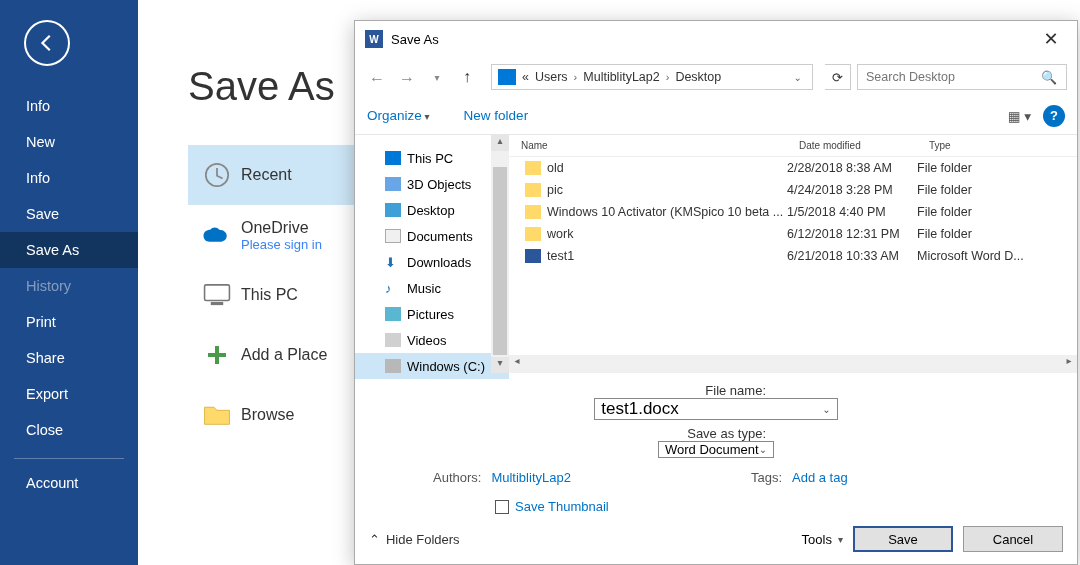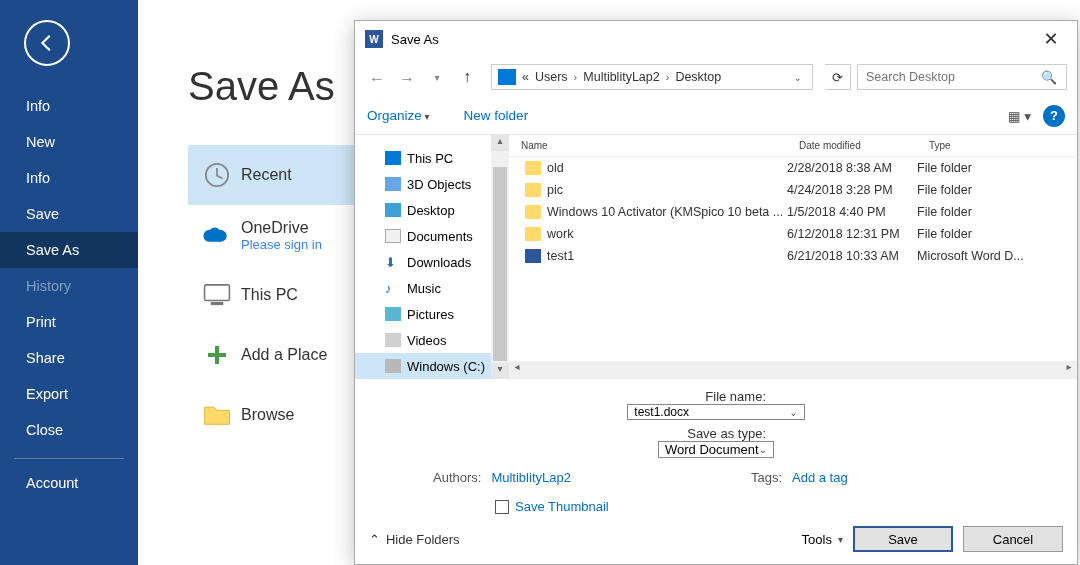--- a/index.html
+++ b/index.html
@@ -69,21 +69,21 @@
 .frow .col-type { flex:1; }
 .folder-ico { width:16px; height:14px; background:#ffd96a; }
 .word-ico-sm { width:16px; height:14px; background:#2b579a; }
 .hbar { height:18px; background:#f0f0f0; display:flex; justify-content:space-between; }
 .hbar span { width:16px; text-align:center; font-size:10px; color:#666; }
 
 .form { padding: 10px 16px 0; font-size:13px; }
 .form-row { display:flex; align-items:center; margin-bottom:6px;flex-direction:column; }
 .form-label { width:116px; text-align:right; padding-right:8px; color:#333; }
 .form-ctrl { flex:1; height:24px; border:1px solid #888; background:#fff; display:flex; align-items:center; padding:0 6px; justify-content:space-between; }
-.form-ctrl input { border:none; outline:none; font-size:12px; width:100%; }
+.form-ctrl input { border:none; outline:none; font-size:17px; width:100%; }
 .meta { display:flex; gap:40px; padding: 6px 0 14px 62px; font-size:13px; }
 .meta .lbl { color:#555; margin-right:10px; }
 .meta .lnk { color:#0072c6; }
 .chk { display:flex; align-items:center; gap:6px; margin-left:124px; color:#0072c6; font-size:13px; }
 .chk-box { width:14px; height:14px; border:1px solid #555; background:#fff; }
 
 .footer { display:flex; align-items:center; height:50px; padding:0 14px; gap:10px; }
 .hf { font-size:13px; color:#333; display:flex; align-items:center; gap:6px; }
 .tools { margin-left:auto; font-size:13px; display:flex; align-items:center; gap:6px; }
 .btn { width:100px; height:26px; border:1px solid #999; background:#e1e1e1; font-size:13px; display:flex; align-items:center; justify-content:center; }

